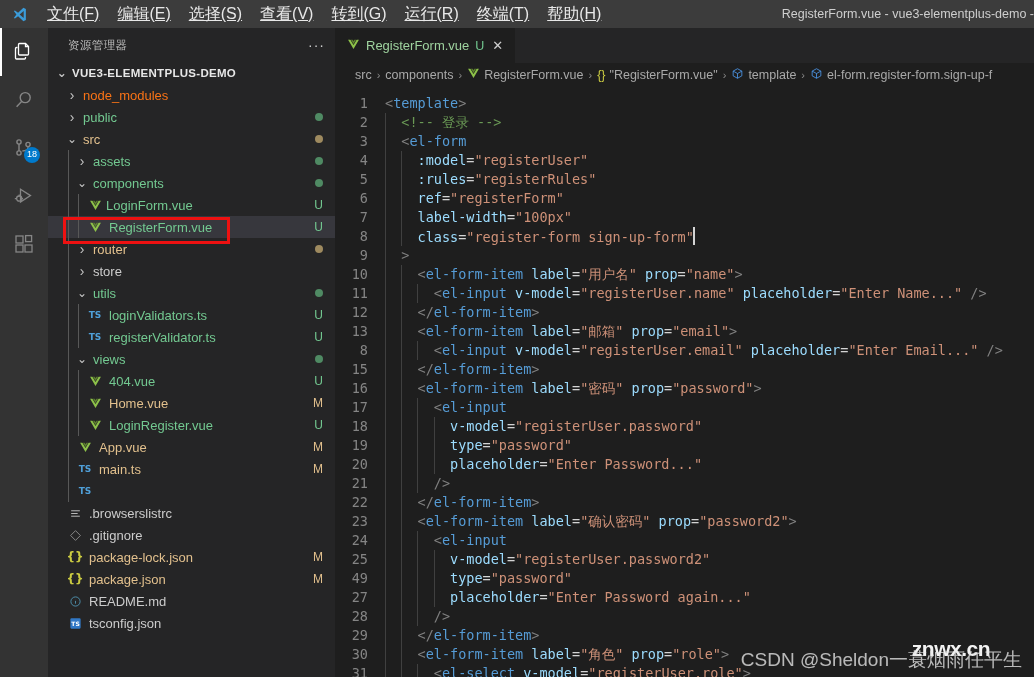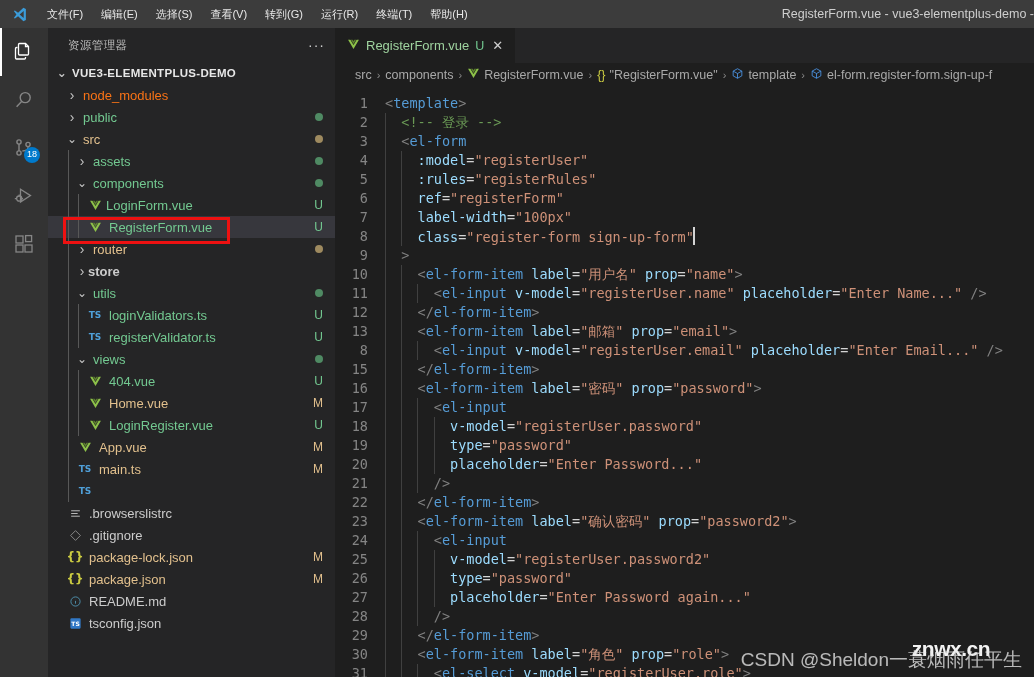--- a/index.html
+++ b/index.html
@@ -15,23 +15,23 @@
   #titlebar {
     height: 28px; width: 100%;
     background: #3c3c3c;
     display: flex; align-items: center;
     position: relative;
     color: #cccccc;
   }
   #vs-logo { width: 38px; height: 28px; display: flex; align-items: center; justify-content: center; }
   #menubar { display: flex; align-items: center; height: 28px; }
   .menu-item {
-    font-size: 11px; color: #e8e8e8;
+    font-size: 16px; color: #e8e8e8;
     padding: 2px 9px; height: 22px; line-height: 18px;
-    white-space: nowrap; cursor: default;
+    white-space: nowrap; cursor: default; text-decoration: underline;
   }
   #window-title {
     position: absolute; left: 0; right: 0;
     text-align: right; font-size: 12.5px; color: #cfcfcf;
     pointer-events: none; white-space: nowrap;
     overflow: hidden;
     padding-left: 530px;
   }
 
   
@@ -326,21 +326,21 @@
         </div>
         <div class="row" style="padding-left: 28px;">
           <span class="indent-guide" style="left: 20px;"></span>
           <span class="twisty" style="font-size: 14px;">›</span>
           <span class="fname name-tan" style="margin-left: 5px;">router</span>
           <span class="dot bg-tan"></span>
         </div>
         <div class="row" style="padding-left: 28px;">
           <span class="indent-guide" style="left: 20px;"></span>
           <span class="twisty" style="font-size: 14px;">›</span>
-          <span class="fname name-default" style=" font-weight: bold;">store</span>
+          <span class="fname name-default" style="margin-left: 5px;">store</span>
         </div>
         <div class="row" style="padding-left: 28px;">
           <span class="indent-guide" style="left: 20px;"></span>
           <span class="twisty" style="font-size: 12px; line-height: 6px;">⌄</span>
           <span class="fname name-green" style="margin-left: 5px;">utils</span>
           <span class="dot bg-green"></span>
         </div>
         <div class="row" style="padding-left: 38px;">
           <span class="indent-guide" style="left: 20px;"></span>
           <span class="indent-guide" style="left: 30px;"></span>
@@ -541,21 +541,21 @@
           <div>16</div>
           <div>17</div>
           <div>18</div>
           <div>19</div>
           <div>20</div>
           <div>21</div>
           <div>22</div>
           <div>23</div>
           <div>24</div>
           <div>25</div>
-          <div>26</div>
+          <div>49</div>
           <div>27</div>
           <div>28</div>
           <div>29</div>
           <div>30</div>
           <div>31</div>
         </div>
       <div id="code"><div class="cline"><span></span><span class="t-punct">&lt;</span><span class="t-tag">template</span><span class="t-punct">&gt;</span></div><div class="cline"><span class="ig" style="left: 4px;"></span><span>  </span><span class="t-cmt">&lt;!-- 登录 --&gt;</span></div><div class="cline"><span class="ig" style="left: 4px;"></span><span>  </span><span class="t-punct">&lt;</span><span class="t-tag">el-form</span></div><div class="cline"><span class="ig" style="left: 4px;"></span><span class="ig" style="left: 20.24px;"></span><span>    </span><span class="t-attr">:model</span><span class="t-eq">=</span><span class="t-str">"registerUser"</span></div><div class="cline"><span class="ig" style="left: 4px;"></span><span class="ig" style="left: 20.24px;"></span><span>    </span><span class="t-attr">:rules</span><span class="t-eq">=</span><span class="t-str">"registerRules"</span></div><div class="cline"><span class="ig" style="left: 4px;"></span><span class="ig" style="left: 20.24px;"></span><span>    </span><span class="t-attr">ref</span><span class="t-eq">=</span><span class="t-str">"registerForm"</span></div><div class="cline"><span class="ig" style="left: 4px;"></span><span class="ig" style="left: 20.24px;"></span><span>    </span><span class="t-attr">label-width</span><span class="t-eq">=</span><span class="t-str">"100px"</span></div><div class="cline"><span class="ig" style="left: 4px;"></span><span class="ig" style="left: 20.24px;"></span><span>    </span><span class="t-attr">class</span><span class="t-eq">=</span><span class="t-str">"register-form sign-up-form"</span><span id="caret" style="position: relative; display: inline-block; vertical-align: text-bottom; margin-left: -1px;"></span></div><div class="cline"><span class="ig" style="left: 4px;"></span><span>  </span><span class="t-punct">&gt;</span></div><div class="cline"><span class="ig" style="left: 4px;"></span><span class="ig" style="left: 20.24px;"></span><span>    </span><span class="t-punct">&lt;</span><span class="t-tag">el-form-item</span><span class="t-eq"> </span><span class="t-attr">label</span><span class="t-eq">=</span><span class="t-str">"用户名"</span><span class="t-eq"> </span><span class="t-attr">prop</span><span class="t-eq">=</span><span class="t-str">"name"</span><span class="t-punct">&gt;</span></div><div class="cline"><span class="ig" style="left: 4px;"></span><span class="ig" style="left: 20.24px;"></span><span class="ig" style="left: 36.48px;"></span><span>      </span><span class="t-punct">&lt;</span><span class="t-tag">el-input</span><span class="t-eq"> </span><span class="t-attr">v-model</span><span class="t-eq">=</span><span class="t-str">"registerUser.name"</span><span class="t-eq"> </span><span class="t-attr">placeholder</span><span class="t-eq">=</span><span class="t-str">"Enter Name..."</span><span class="t-punct"> /&gt;</span></div><div class="cline"><span class="ig" style="left: 4px;"></span><span class="ig" style="left: 20.24px;"></span><span>    </span><span class="t-punct">&lt;/</span><span class="t-tag">el-form-item</span><span class="t-punct">&gt;</span></div><div class="cline"><span class="ig" style="left: 4px;"></span><span class="ig" style="left: 20.24px;"></span><span>    </span><span class="t-punct">&lt;</span><span class="t-tag">el-form-item</span><span class="t-eq"> </span><span class="t-attr">label</span><span class="t-eq">=</span><span class="t-str">"邮箱"</span><span class="t-eq"> </span><span class="t-attr">prop</span><span class="t-eq">=</span><span class="t-str">"email"</span><span class="t-punct">&gt;</span></div><div class="cline"><span class="ig" style="left: 4px;"></span><span class="ig" style="left: 20.24px;"></span><span class="ig" style="left: 36.48px;"></span><span>      </span><span class="t-punct">&lt;</span><span class="t-tag">el-input</span><span class="t-eq"> </span><span class="t-attr">v-model</span><span class="t-eq">=</span><span class="t-str">"registerUser.email"</span><span class="t-eq"> </span><span class="t-attr">placeholder</span><span class="t-eq">=</span><span class="t-str">"Enter Email..."</span><span class="t-punct"> /&gt;</span></div><div class="cline"><span class="ig" style="left: 4px;"></span><span class="ig" style="left: 20.24px;"></span><span>    </span><span class="t-punct">&lt;/</span><span class="t-tag">el-form-item</span><span class="t-punct">&gt;</span></div><div class="cline"><span class="ig" style="left: 4px;"></span><span class="ig" style="left: 20.24px;"></span><span>    </span><span class="t-punct">&lt;</span><span class="t-tag">el-form-item</span><span class="t-eq"> </span><span class="t-attr">label</span><span class="t-eq">=</span><span class="t-str">"密码"</span><span class="t-eq"> </span><span class="t-attr">prop</span><span class="t-eq">=</span><span class="t-str">"password"</span><span class="t-punct">&gt;</span></div><div class="cline"><span class="ig" style="left: 4px;"></span><span class="ig" style="left: 20.24px;"></span><span class="ig" style="left: 36.48px;"></span><span>      </span><span class="t-punct">&lt;</span><span class="t-tag">el-input</span></div><div class="cline"><span class="ig" style="left: 4px;"></span><span class="ig" style="left: 20.24px;"></span><span class="ig" style="left: 36.48px;"></span><span class="ig" style="left: 52.72px;"></span><span>        </span><span class="t-attr">v-model</span><span class="t-eq">=</span><span class="t-str">"registerUser.password"</span></div><div class="cline"><span class="ig" style="left: 4px;"></span><span class="ig" style="left: 20.24px;"></span><span class="ig" style="left: 36.48px;"></span><span class="ig" style="left: 52.72px;"></span><span>        </span><span class="t-attr">type</span><span class="t-eq">=</span><span class="t-str">"password"</span></div><div class="cline"><span class="ig" style="left: 4px;"></span><span class="ig" style="left: 20.24px;"></span><span class="ig" style="left: 36.48px;"></span><span class="ig" style="left: 52.72px;"></span><span>        </span><span class="t-attr">placeholder</span><span class="t-eq">=</span><span class="t-str">"Enter Password..."</span></div><div class="cline"><span class="ig" style="left: 4px;"></span><span class="ig" style="left: 20.24px;"></span><span class="ig" style="left: 36.48px;"></span><span>      </span><span class="t-punct">/&gt;</span></div><div class="cline"><span class="ig" style="left: 4px;"></span><span class="ig" style="left: 20.24px;"></span><span>    </span><span class="t-punct">&lt;/</span><span class="t-tag">el-form-item</span><span class="t-punct">&gt;</span></div><div class="cline"><span class="ig" style="left: 4px;"></span><span class="ig" style="left: 20.24px;"></span><span>    </span><span class="t-punct">&lt;</span><span class="t-tag">el-form-item</span><span class="t-eq"> </span><span class="t-attr">label</span><span class="t-eq">=</span><span class="t-str">"确认密码"</span><span class="t-eq"> </span><span class="t-attr">prop</span><span class="t-eq">=</span><span class="t-str">"password2"</span><span class="t-punct">&gt;</span></div><div class="cline"><span class="ig" style="left: 4px;"></span><span class="ig" style="left: 20.24px;"></span><span class="ig" style="left: 36.48px;"></span><span>      </span><span class="t-punct">&lt;</span><span class="t-tag">el-input</span></div><div class="cline"><span class="ig" style="left: 4px;"></span><span class="ig" style="left: 20.24px;"></span><span class="ig" style="left: 36.48px;"></span><span class="ig" style="left: 52.72px;"></span><span>        </span><span class="t-attr">v-model</span><span class="t-eq">=</span><span class="t-str">"registerUser.password2"</span></div><div class="cline"><span class="ig" style="left: 4px;"></span><span class="ig" style="left: 20.24px;"></span><span class="ig" style="left: 36.48px;"></span><span class="ig" style="left: 52.72px;"></span><span>        </span><span class="t-attr">type</span><span class="t-eq">=</span><span class="t-str">"password"</span></div><div class="cline"><span class="ig" style="left: 4px;"></span><span class="ig" style="left: 20.24px;"></span><span class="ig" style="left: 36.48px;"></span><span class="ig" style="left: 52.72px;"></span><span>        </span><span class="t-attr">placeholder</span><span class="t-eq">=</span><span class="t-str">"Enter Password again..."</span></div><div class="cline"><span class="ig" style="left: 4px;"></span><span class="ig" style="left: 20.24px;"></span><span class="ig" style="left: 36.48px;"></span><span>      </span><span class="t-punct">/&gt;</span></div><div class="cline"><span class="ig" style="left: 4px;"></span><span class="ig" style="left: 20.24px;"></span><span>    </span><span class="t-punct">&lt;/</span><span class="t-tag">el-form-item</span><span class="t-punct">&gt;</span></div><div class="cline"><span class="ig" style="left: 4px;"></span><span class="ig" style="left: 20.24px;"></span><span>    </span><span class="t-punct">&lt;</span><span class="t-tag">el-form-item</span><span class="t-eq"> </span><span class="t-attr">label</span><span class="t-eq">=</span><span class="t-str">"角色"</span><span class="t-eq"> </span><span class="t-attr">prop</span><span class="t-eq">=</span><span class="t-str">"role"</span><span class="t-punct">&gt;</span></div><div class="cline"><span class="ig" style="left: 4px;"></span><span class="ig" style="left: 20.24px;"></span><span class="ig" style="left: 36.48px;"></span><span>      </span><span class="t-punct">&lt;</span><span class="t-tag">el-select</span><span class="t-eq"> </span><span class="t-attr">v-model</span><span class="t-eq">=</span><span class="t-str">"registerUser.role"</span><span class="t-punct">&gt;</span></div></div>
     </div>
   </div>
 </div>

